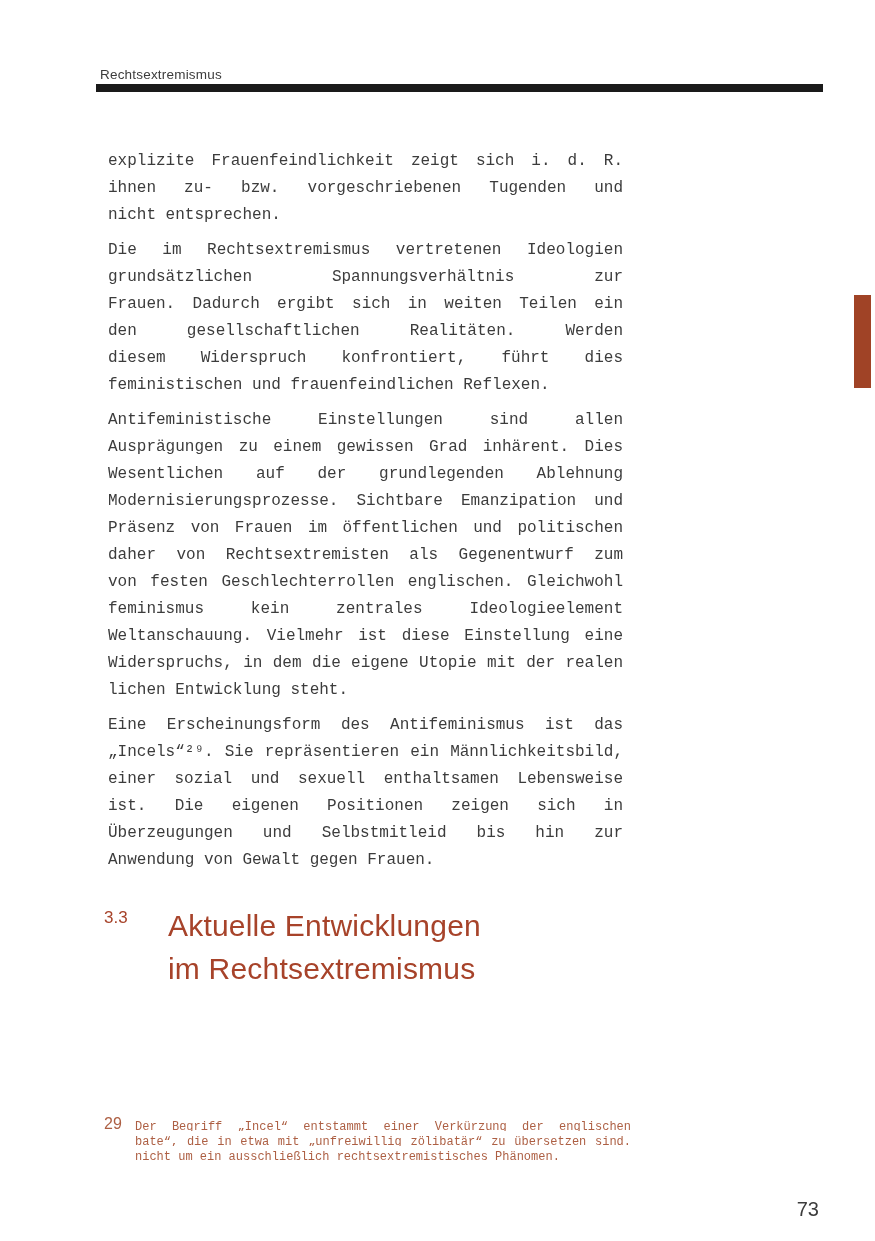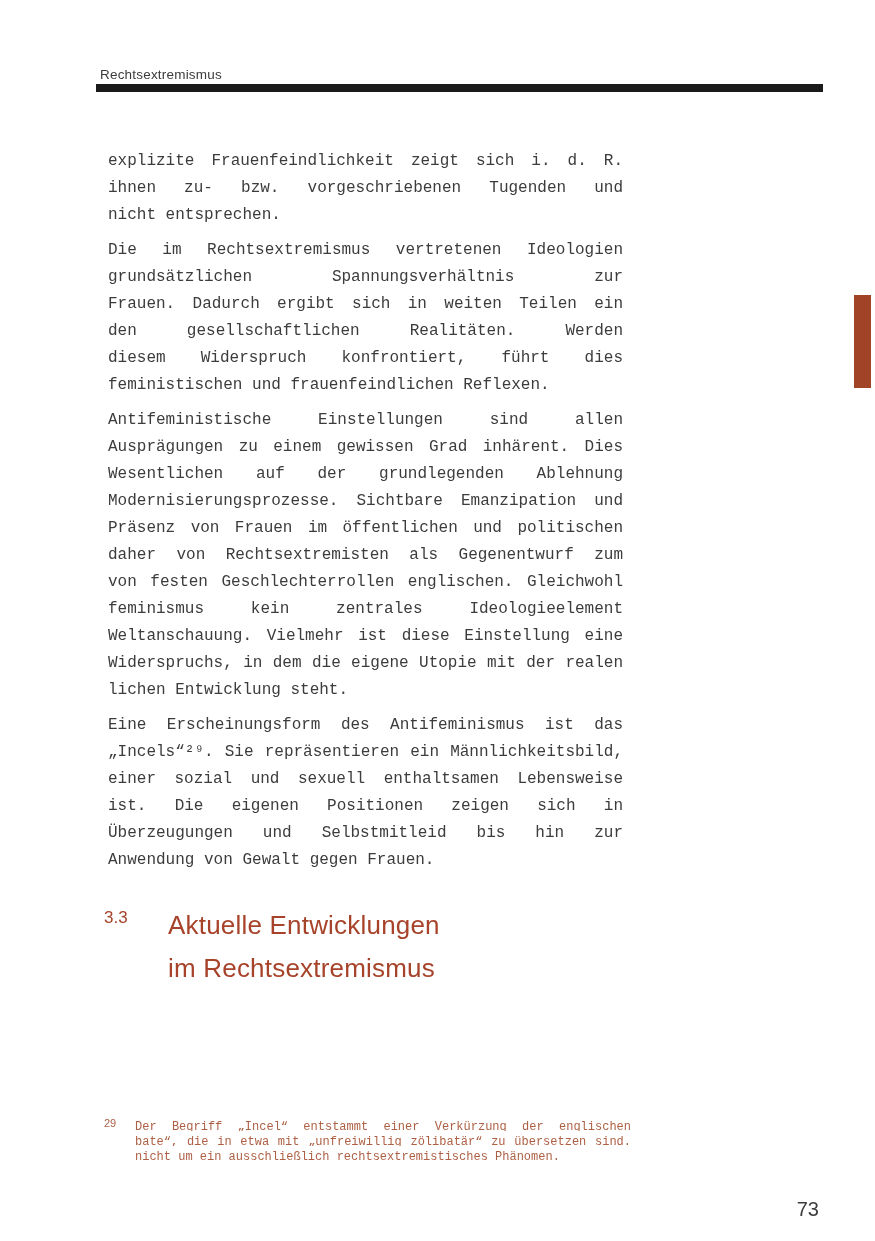--- a/index.html
+++ b/index.html
@@ -64,40 +64,40 @@
     color: var(--accent);
   }
   .section-number {
     width: 60px;
     font-size: 17px;
     padding-top: 12px;
   }
   .section-title .line {
     height: 43px;
     line-height: 43px;
-    font-size: 26px;
+    font-size: 30px;
     letter-spacing: 0.2px;
     overflow: visible;
   }
   .intro-col {
     position: absolute;
     left: 88px; top: 991px;
     width: 539px;
     font-size: 16px;
     color: var(--ink);
   }
   .footnote {
     position: absolute;
     left: 88px; top: 1100px;
     display: flex;
     color: var(--footnote);
   }
   .footnote-number {
     width: 27px;
-    font-size: 11px;
+    font-size: 16px;
     line-height: 15px;
   }
   .footnote-text {
     width: 512px;
   }
   .footnote-text .line {
     height: 15px;
     line-height: 15px;
     font-size: 12px;
   }

